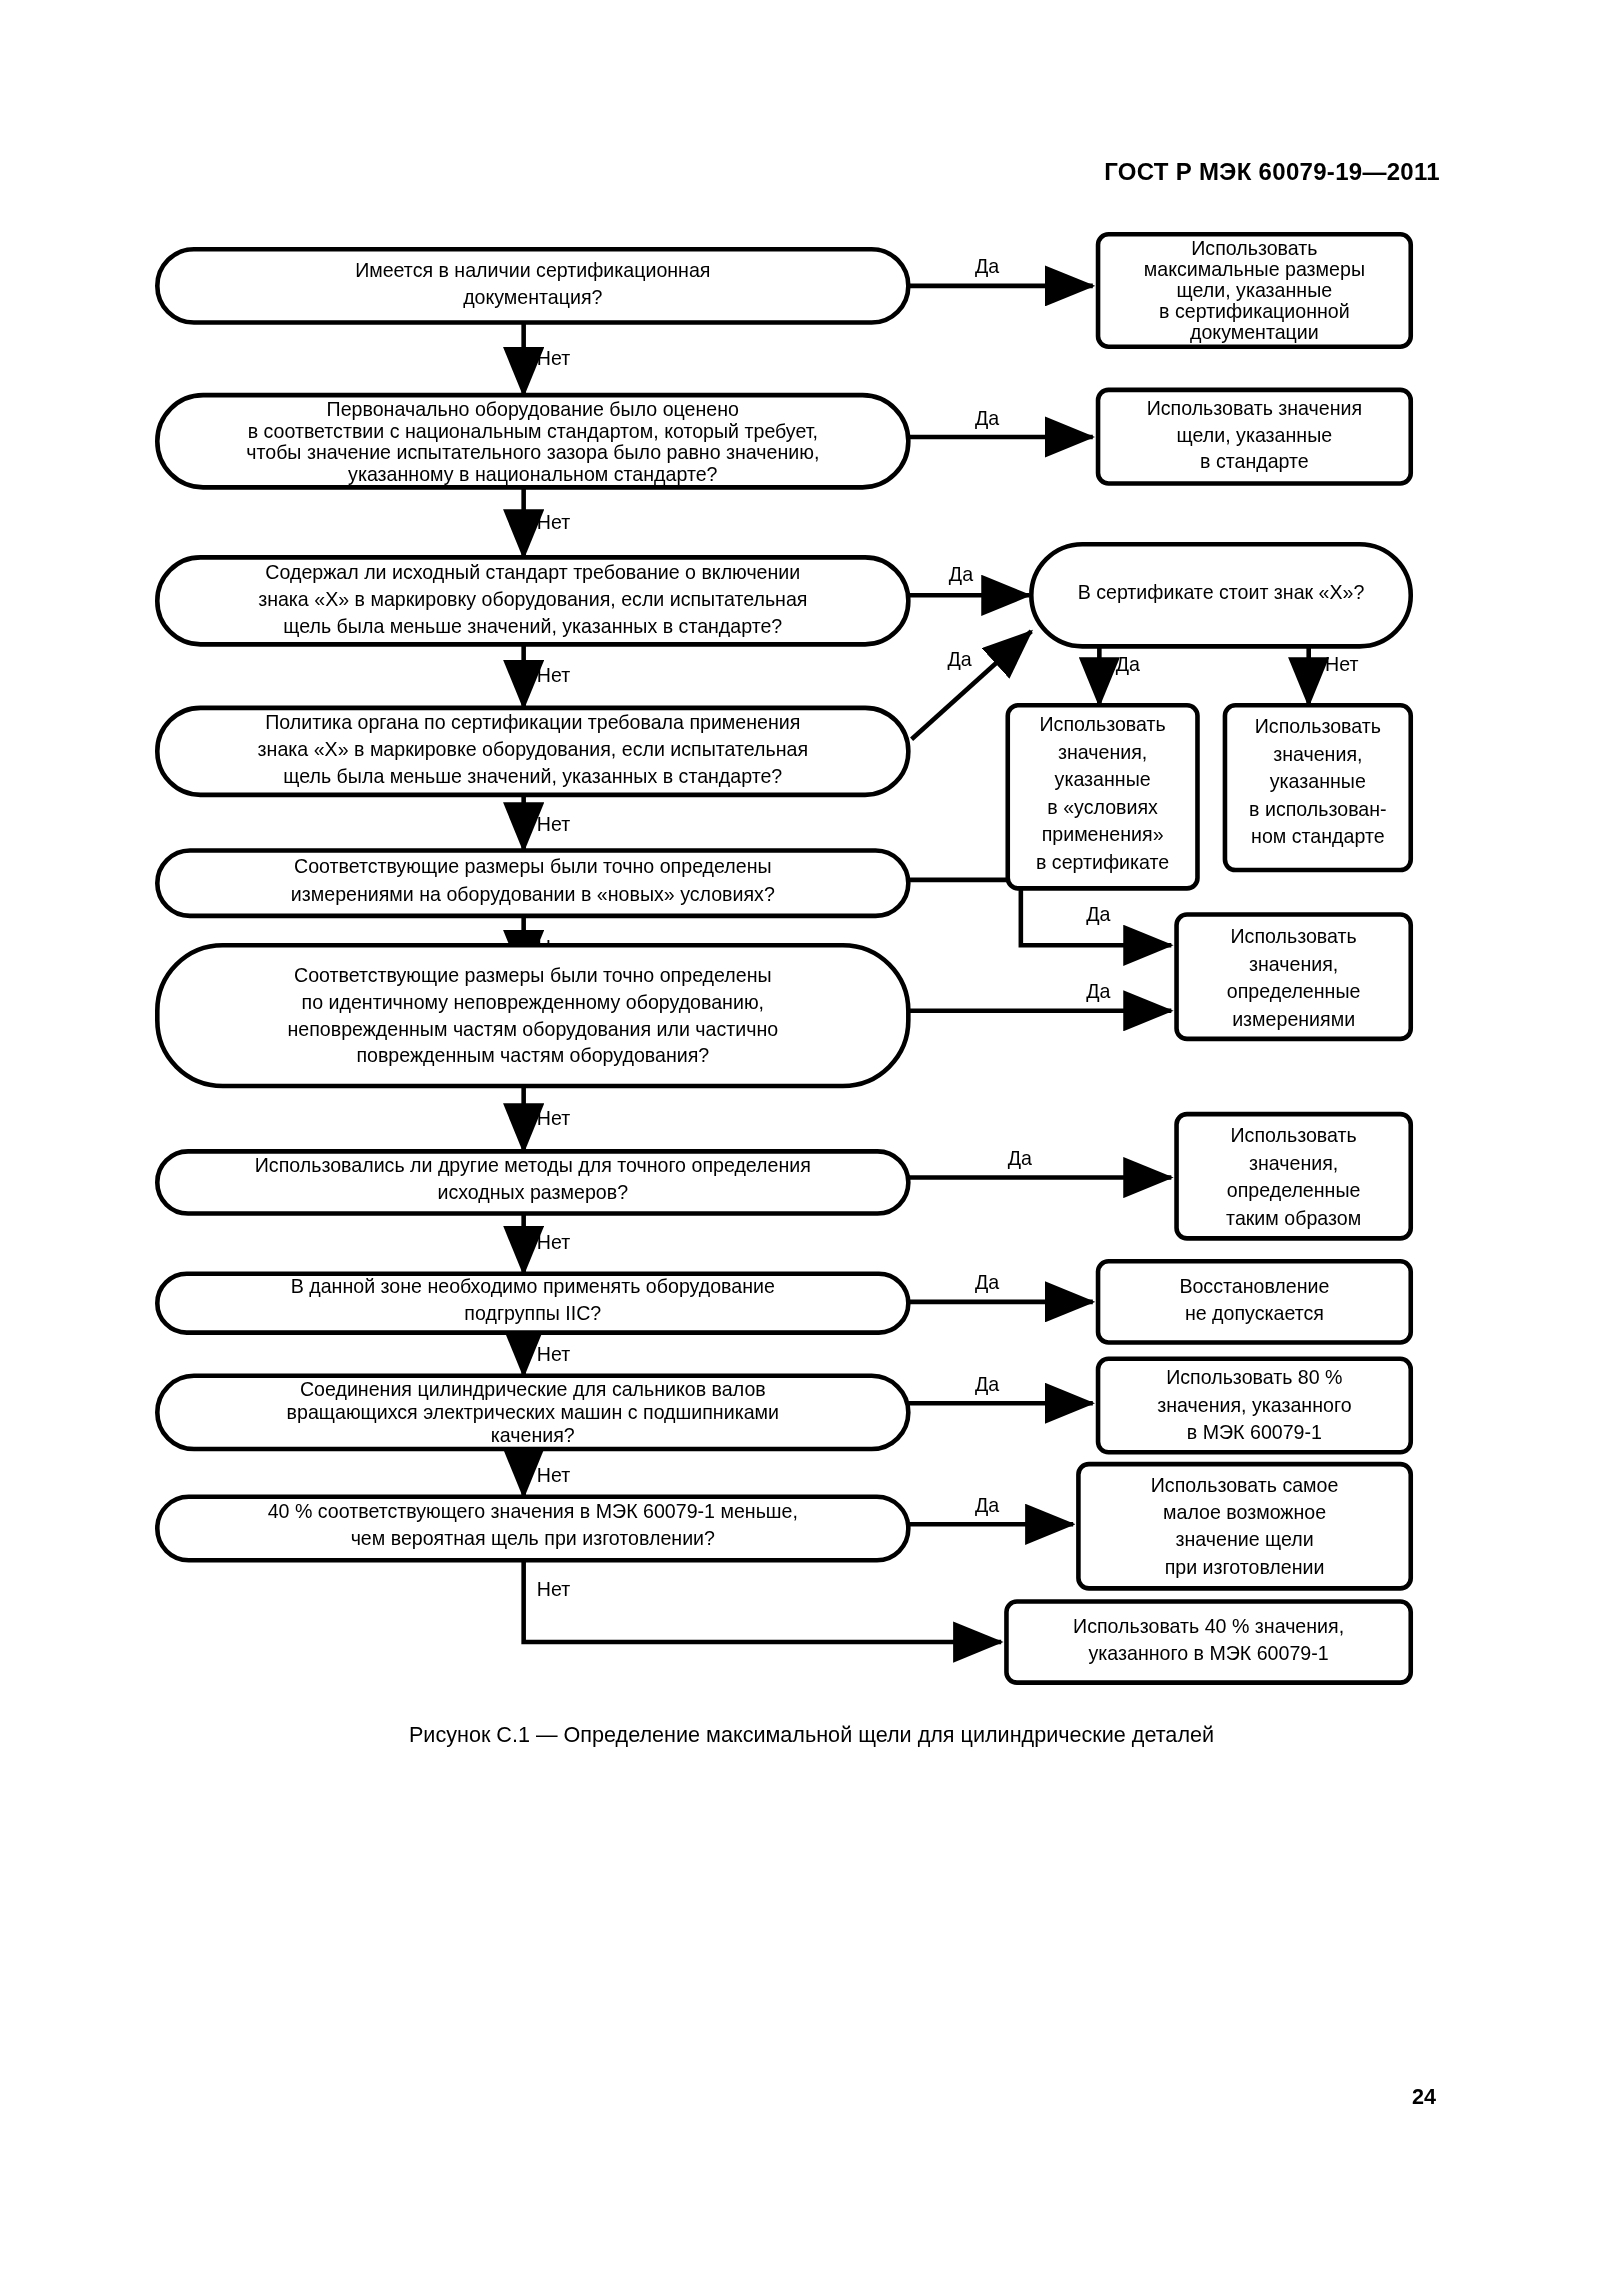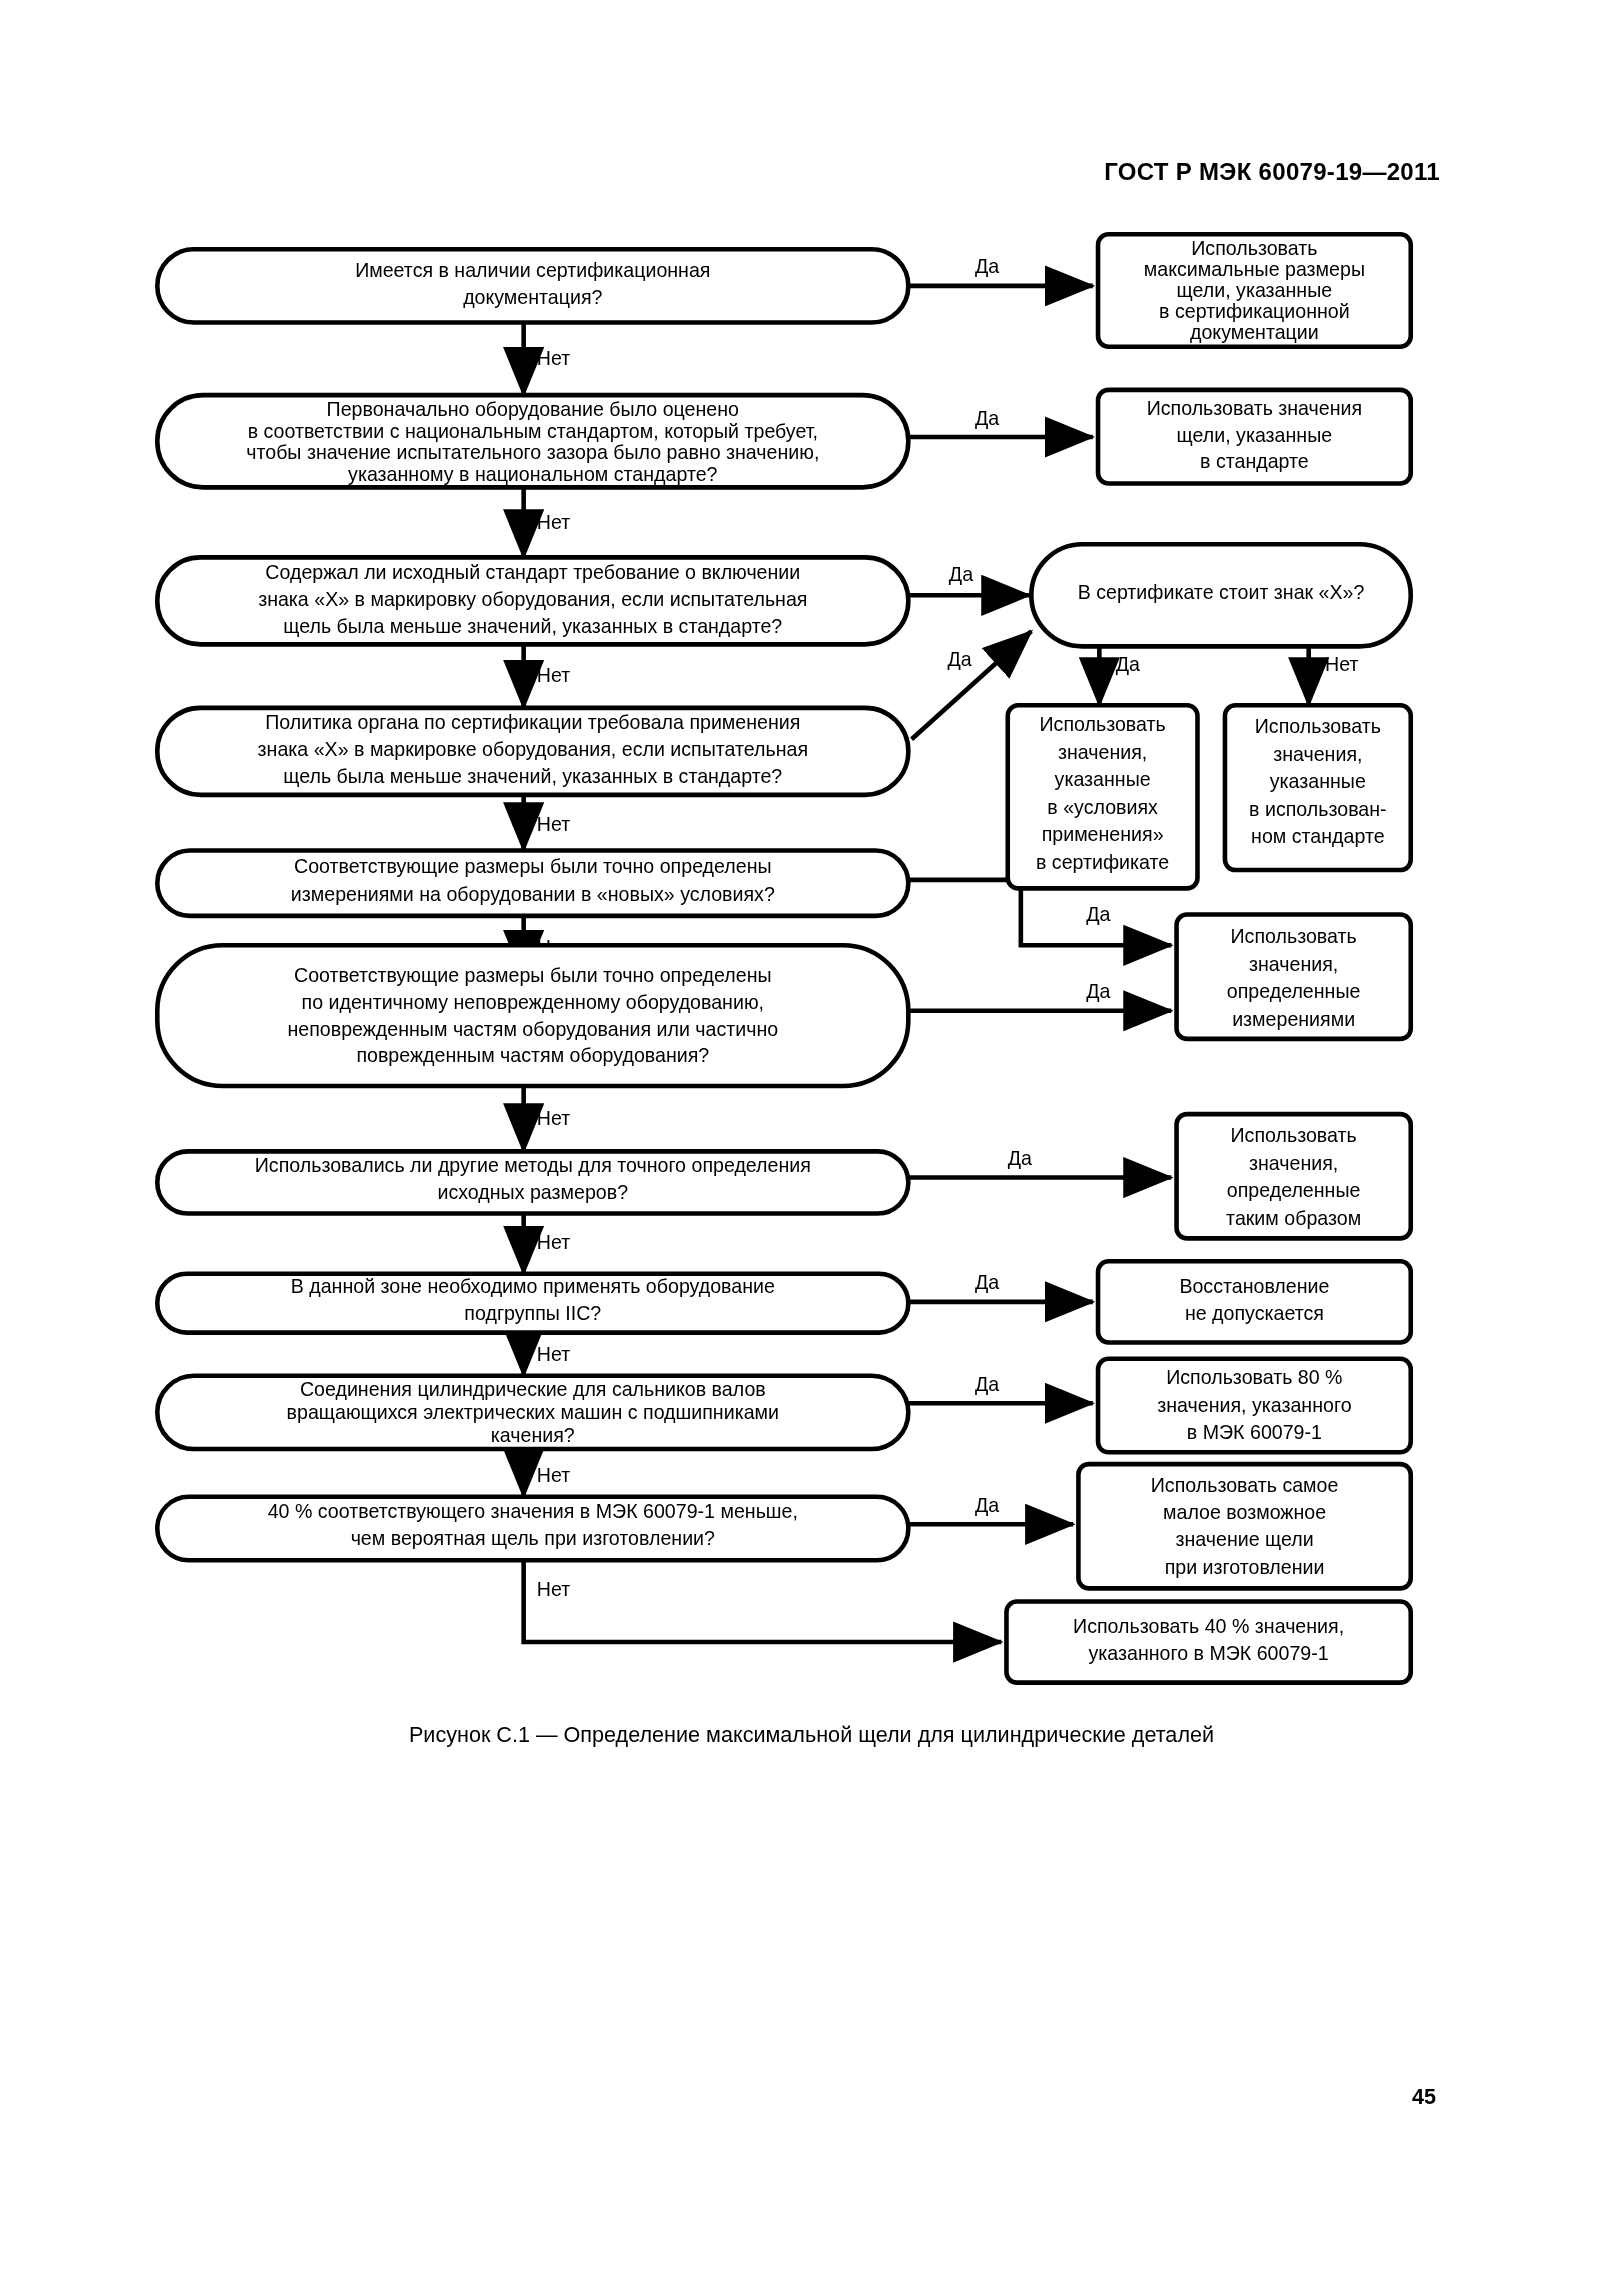--- a/index.html
+++ b/index.html
@@ -323,16 +323,16 @@
         <rect class="node-shape" x="1538" y="2448" width="618" height="124" rx="16" ry="16"></rect>
         <text class="node-text" x="1847" y="2488">Использовать 40 % значения,</text>
         <text class="node-text" x="1847" y="2530">указанного в МЭК 60079-1</text>
       </g>
 
     </svg>
   </div>
 
   <div class="figure-caption">Рисунок С.1 — Определение максимальной щели для цилиндрические деталей</div>
 
-  <div class="page-number">45</div>
+  <div class="page-number">24</div>
 
 </div>
 
 
 </body></html>

